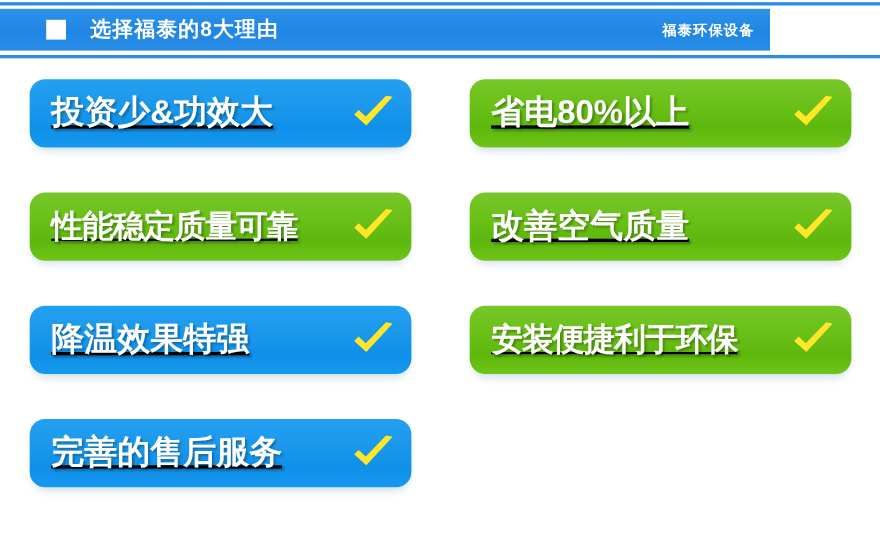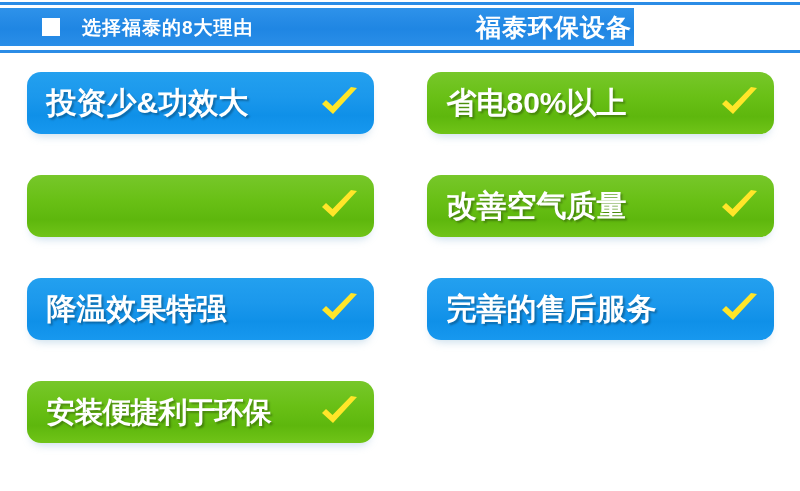--- a/index.html
+++ b/index.html
@@ -29,47 +29,47 @@
     width: 800px;
     background: #2b8ce6;
   }
   .hdr-rule.top    { top: 2px;  height: 3px; }
   .hdr-rule.bottom { top: 50px; height: 3px; }
 
   #header-bar {
     position: absolute;
     top: 8px;
     left: 0;
-    width: 634px;
+    width: 700px;
     height: 38px;
     background: linear-gradient(to bottom, #2e92ea 0%, #2288e4 45%, #1f86e3 55%, #2a8ee8 100%);
     display: flex;
     align-items: center;
     box-sizing: border-box;
-    padding: 0 2px 0 42px;
+    padding: 0 14px 0 42px;
   }
   #header-square {
     width: 18px;
     height: 18px;
     background: #ffffff;
     flex: none;
   }
   #header-title {
     margin-left: 22px;
     color: #ffffff;
     font-size: 19px;
     font-weight: 600;
     letter-spacing: 1px;
     white-space: nowrap;
     line-height: 1;
   }
   #header-brand {
     margin-left: auto;
     color: #ffffff;
-    font-size: 25px;
+    font-size: 13px;
     font-weight: 700;
     letter-spacing: 1px;
     white-space: nowrap;
     line-height: 1;
   }
 
   
   #features-grid {
     position: absolute;
     top: 72px;
@@ -90,27 +90,27 @@
   .feature-pill {
     position: relative;
     width: 347px;
     height: 62px;
     border-radius: 14px;
     box-sizing: border-box;
     display: flex;
     align-items: center;
     padding: 0 14px 0 20px;
     box-shadow: 0 6px 9px -4px rgba(120,170,205,0.40);
+    text-decoration: underline;
   }
   .feature-pill.blue {
     background: linear-gradient(to bottom, #23a0ef 0%, #1b98ec 40%, #0f90e8 70%, #1798ef 100%);
   }
   .feature-pill.green {
     background: linear-gradient(to bottom, #77c72a 0%, #69c016 40%, #5eb70d 72%, #70c418 100%);
-    justify-content: flex-end;
   }
 
   .feature-label {
     color: #ffffff;
     font-size: 30px;
     font-weight: 700;
     letter-spacing: 0px;
     white-space: nowrap;
     line-height: 1;
     text-shadow: 2px 2px 2px rgba(0,0,0,0.28);
@@ -157,20 +157,21 @@
     <div class="feature-pill green">
       <span class="feature-label">省电80%以上</span>
       <svg class="check-icon" viewBox="0 0 40 34">
         <path d="M2 18 L13 28 L37 2 L31 1 L12.5 20 L6 14 Z" fill="#ffe629"></path>
       </svg>
     </div>
   </div>
 
   <div class="feature-cell">
     <div class="feature-pill green">
+      <span class="feature-label tight">性能稳定质量可靠</span>
       <svg class="check-icon nudge" viewBox="0 0 40 34">
         <path d="M2 18 L13 28 L37 2 L31 1 L12.5 20 L6 14 Z" fill="#ffe629"></path>
       </svg>
     </div>
   </div>
 
 
   <div class="feature-cell">
     <div class="feature-pill green">
       <span class="feature-label">改善空气质量</span>
@@ -183,30 +184,30 @@
   <div class="feature-cell">
     <div class="feature-pill blue">
       <span class="feature-label">降温效果特强</span>
       <svg class="check-icon" viewBox="0 0 40 34">
         <path d="M2 18 L13 28 L37 2 L31 1 L12.5 20 L6 14 Z" fill="#ffe629"></path>
       </svg>
     </div>
   </div>
 
   <div class="feature-cell">
+    <div class="feature-pill green">
+      <span class="feature-label tight">安装便捷利于环保</span>
+      <svg class="check-icon nudge" viewBox="0 0 40 34">
+        <path d="M2 18 L13 28 L37 2 L31 1 L12.5 20 L6 14 Z" fill="#ffe629"></path>
+      </svg>
+    </div>
+  </div>
+
+  <div class="feature-cell">
     <div class="feature-pill blue">
       <span class="feature-label">完善的售后服务</span>
       <svg class="check-icon" viewBox="0 0 40 34">
         <path d="M2 18 L13 28 L37 2 L31 1 L12.5 20 L6 14 Z" fill="#ffe629"></path>
       </svg>
     </div>
   </div>
 
-  <div class="feature-cell">
-    <div class="feature-pill green">
-      <span class="feature-label tight">安装便捷利于环保</span>
-      <svg class="check-icon nudge" viewBox="0 0 40 34">
-        <path d="M2 18 L13 28 L37 2 L31 1 L12.5 20 L6 14 Z" fill="#ffe629"></path>
-      </svg>
-    </div>
-  </div>
-
 </div>
 
 </body></html>

